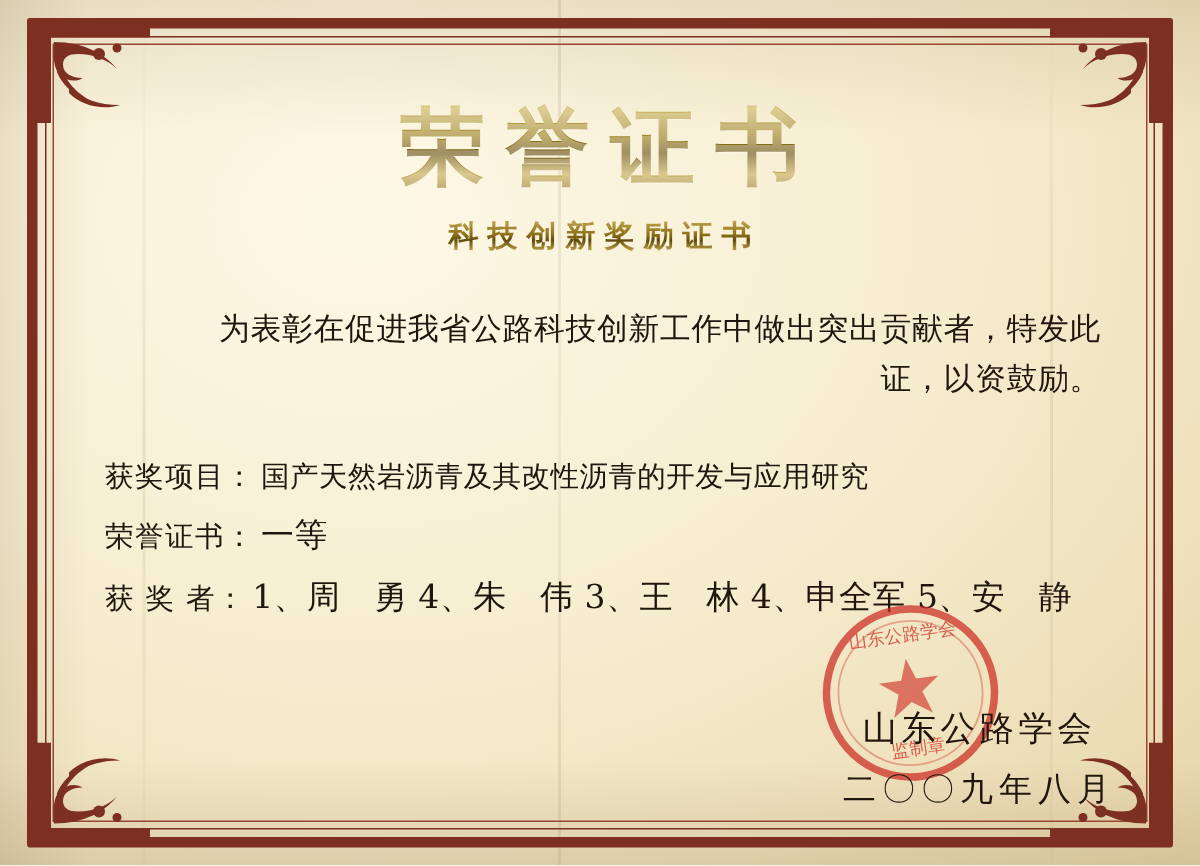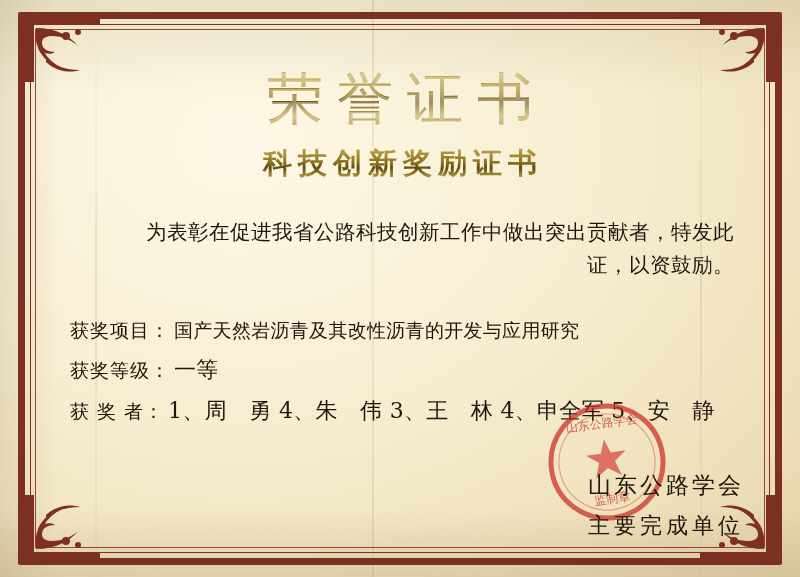--- a/index.html
+++ b/index.html
@@ -92,36 +92,36 @@
     right: 48px;
     top: 42px;
     bottom: 40px;
   }
 
   .title-main {
     text-align: center;
     margin-top: 26px;
     font-family: "DejaVu Serif", serif;
     font-size: 56px;
-    font-weight: normal;
+    font-weight: bold;
     letter-spacing: 14px;
     text-indent: 14px;
     background: linear-gradient(to bottom, #d8c26a 0%, #9a7d1e 38%, #6c5410 55%, #c6ab53 78%, #8a6d18 100%);
     -webkit-background-clip: text;
     background-clip: text;
     color: transparent;
     text-shadow: 0 1px 0 rgba(255,255,255,0.35);
     line-height: 1.1;
   }
 
   .title-sub {
     text-align: center;
     margin-top: 14px;
     font-family: Liberation Sans, sans-serif;
-    font-size: 29px;
+    font-size: 20px;
     font-weight: bold;
     letter-spacing: 6px;
     text-indent: 6px;
     background: linear-gradient(to bottom, #cdb45e 0%, #8e7119 45%, #624c0c 60%, #b99f45 85%, #7d6214 100%);
     -webkit-background-clip: text;
     background-clip: text;
     color: transparent;
   }
 
   .body-text {
@@ -259,21 +259,21 @@
     <div class="body-text">
       <span class="indent"></span><span>为表彰在促进我省公路科技创新工作中做出突出贡献者，</span><span>特发此证，以资鼓励。</span>
     </div>
 
     <div class="fields">
       <div class="field-row">
         <span class="field-label">获奖项目：</span>
         <span class="field-value">国产天然岩沥青及其改性沥青的开发与应用研究</span>
       </div>
       <div class="field-row">
-        <span class="field-label">获奖等级：</span>
+        <span class="field-label">荣誉证书：</span>
         <span class="field-value big">一等</span>
       </div>
       <div class="field-row">
         <span class="field-label">获 奖 者：</span>
         <span class="field-value big">1、周　勇 4、朱　伟 3、王　林 4、申全军 5、安　静</span>
       </div>
     </div>
 
   </div>
 
@@ -284,16 +284,16 @@
         <circle cx="63" cy="63" r="48" fill="none" stroke="#cc2b22" stroke-width="1.2" opacity="0.5"></circle>
         <path d="M63 40 L68 54 L83 54 L71 63 L76 78 L63 69 L50 78 L55 63 L43 54 L58 54 Z" fill="#cc2b22" opacity="0.85"></path>
         <text x="63" y="28" text-anchor="middle" font-family="DejaVu Serif, serif" font-size="12" fill="#cc2b22">山东公路学会</text>
         <text x="63" y="104" text-anchor="middle" font-family="DejaVu Serif, serif" font-size="12" fill="#cc2b22">监制章</text>
       </g>
     </svg>
   </div>
 
   <div class="signature">
     <div class="sig-org">山东公路学会</div>
-    <div class="sig-date">主要完成单位</div>
+    <div class="sig-date">二〇〇九年八月</div>
   </div>
 
 </div>
 
 </body></html>

